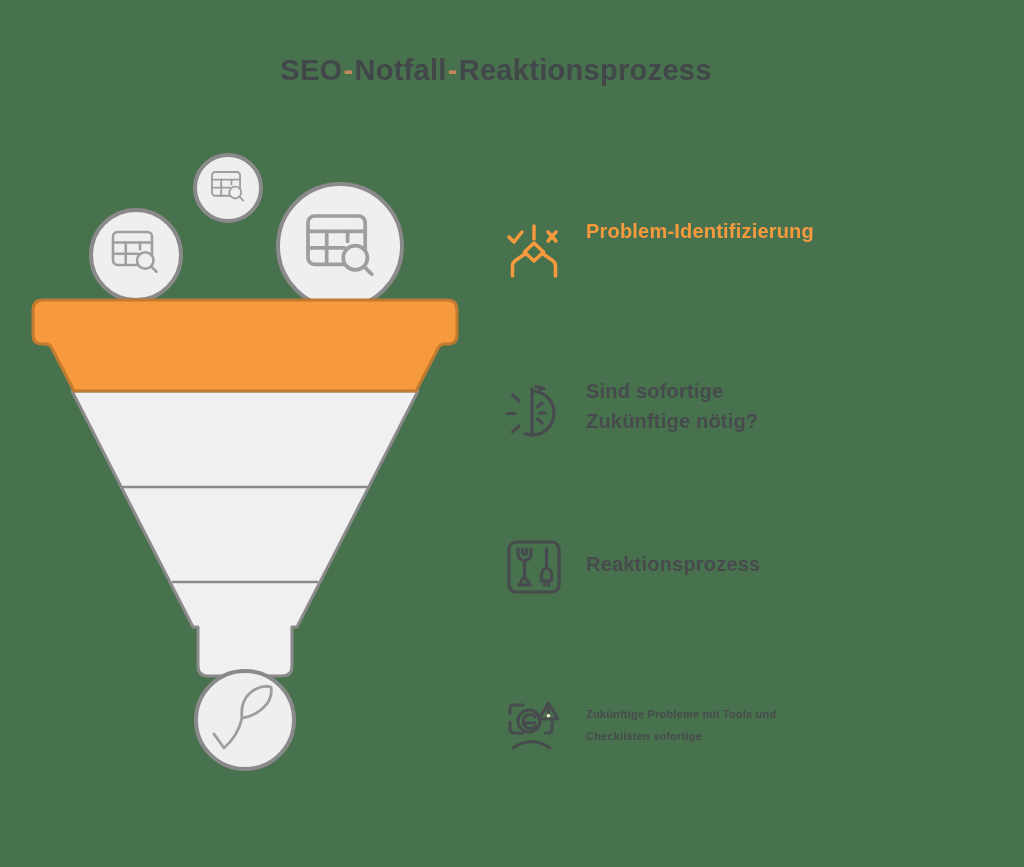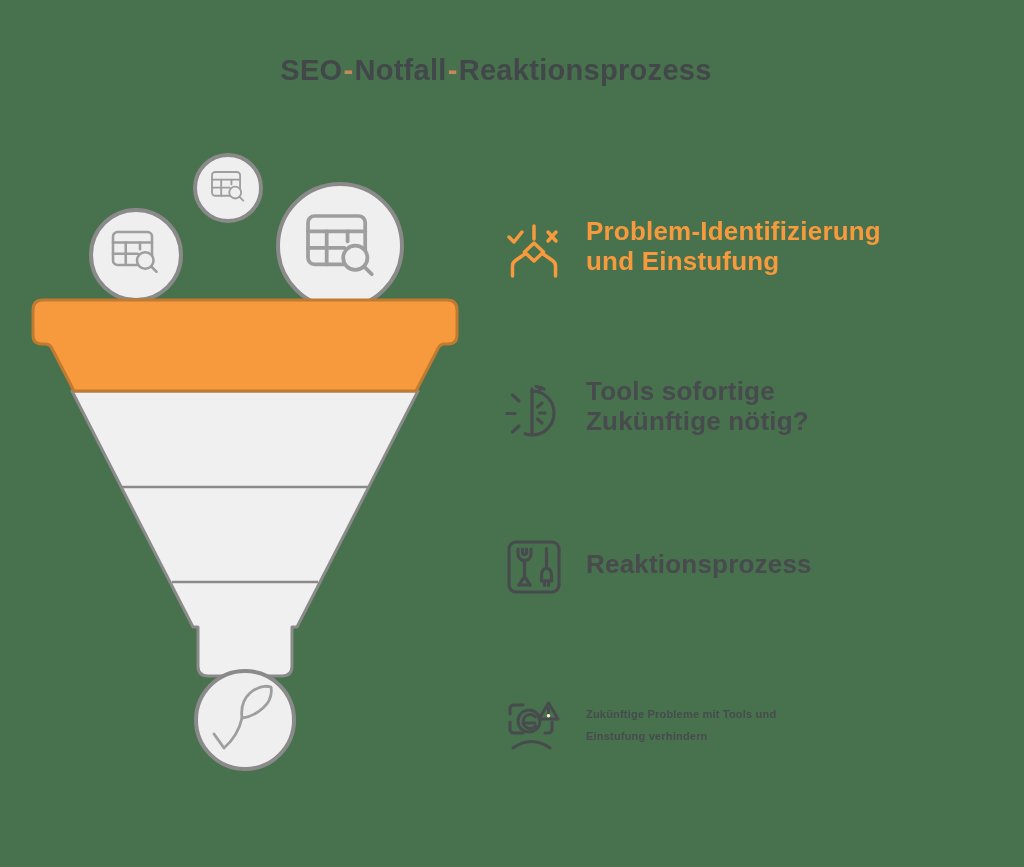--- a/index.html
+++ b/index.html
@@ -13,21 +13,21 @@
     text-align:center;font-size:29px;line-height:36px;font-weight:700;
     color:#42474A;letter-spacing:.3px;
   }
   .page-title .hy{color:#C4885A;padding:0 1px;}
   .funnel-svg{position:absolute;left:0;top:0;}
   .step{position:absolute;left:502px;width:470px;}
   #step1{top:212px}#step2{top:370px}#step3{top:525px}#step4{top:685px}
   .step-icon{position:absolute;left:0;top:10px;width:64px;height:64px;}
   #step1 .step-icon{top:8px}
   .step-text{
-    margin-left:84px;font-size:26px;line-height:30px;font-weight:700;
+    margin-left:84px;font-size:20px;line-height:30px;font-weight:700;
     color:#474B4D;letter-spacing:.2px;
   }
   #step1 .step-text{padding-top:4px;color:#F79A3E;}
   #step2 .step-text{padding-top:6px}
   #step3 .step-text{padding-top:24px}
   #step4 .step-text{padding-top:19px}
   .step-sub{
     margin-left:84px;margin-top:19px;font-size:11px;line-height:21.5px;
     font-weight:700;color:#474B4D;letter-spacing:.2px;
   }
@@ -85,39 +85,38 @@
     <svg class="step-icon" viewBox="0 0 64 64" fill="none" stroke="#F79A3E" stroke-width="3.5" stroke-linecap="round" stroke-linejoin="round">
       <path d="M7 17 l5 5 8 -10"></path>
       <path d="M32 6 v13"></path>
       <path d="M46 12 l8 9 M54 12 l-8 9"></path>
       <path d="M32 23 l9.5 9 -9.5 9 -9.5 -9 z"></path>
       <path d="M23.5 33.5 L13.5 40.5 Q10.5 42.5 10.5 46 V56"></path>
       <path d="M40.5 33.5 L50.5 40.5 Q53.5 42.5 53.5 46 V56"></path>
     </svg>
     <div class="step-text">
       <div>Problem-Identifizierung</div>
-      <div>und Einstufung</div>
     </div>
   </div>
 
   <div class="step" id="step2">
     <svg class="step-icon" viewBox="0 0 64 64" fill="none" stroke="#474B4D" stroke-width="3.2" stroke-linecap="round" stroke-linejoin="round">
       <path d="M30 9 V55"></path>
       <path d="M30 11 A22 22 0 0 1 30 55 A22 22 0 0 1 23 53.8"></path>
       <path d="M34 6.5 l8 2.5"></path>
       <path d="M36.5 12 l2.5 -4.5"></path>
       <path d="M40 23 l-4.5 4"></path>
       <path d="M43 33 h-5.5"></path>
       <path d="M40 43 l-4.5 -4"></path>
       <path d="M17 21 l-6.5 -6"></path>
       <path d="M13 33.5 h-8"></path>
       <path d="M17 46 l-6.5 6"></path>
     </svg>
     <div class="step-text">
-      <div>Tools sofortige</div>
+      <div>Sind sofortige</div>
       <div>Zukünftige nötig?</div>
     </div>
   </div>
 
   <div class="step" id="step3">
     <svg class="step-icon" viewBox="0 0 64 64" fill="none" stroke="#474B4D" stroke-width="3.2" stroke-linecap="round" stroke-linejoin="round">
       <rect x="7" y="7" width="50" height="50" rx="7"></rect>
       <path d="M16 14 v5 a6.5 6.5 0 0 0 13 0 v-5"></path>
       <path d="M20.5 14 v3.5 a2 2 0 0 0 4 0 V14"></path>
       <path d="M22.5 25.5 V43.5"></path>
@@ -140,17 +139,17 @@
       <circle cx="27" cy="26" r="11"></circle>
       <path d="M21 28 h12"></path>
       <path d="M33.5 22 A7 7 0 1 0 33.5 31"></path>
       <path d="M46.5 8 L56 24 H37 Z"></path>
       <path d="M46.5 13.5 v4"></path>
       <circle cx="46.5" cy="20.8" r="1.8" fill="#F4ECCF" stroke="none"></circle>
       <path d="M11 53 Q29.5 40 48 53"></path>
     </svg>
     <div class="step-sub">
       <div>Zukünftige Probleme mit Tools und</div>
-      <div>Einstufung verhindern</div>
+      <div>Checklisten sofortige</div>
     </div>
   </div>
 
 </div>
 
 </body></html>

